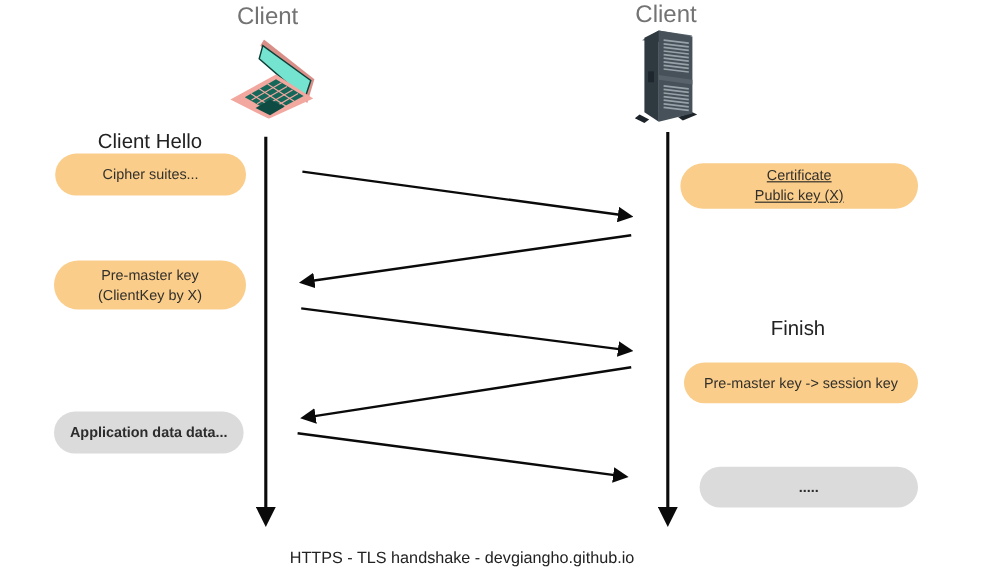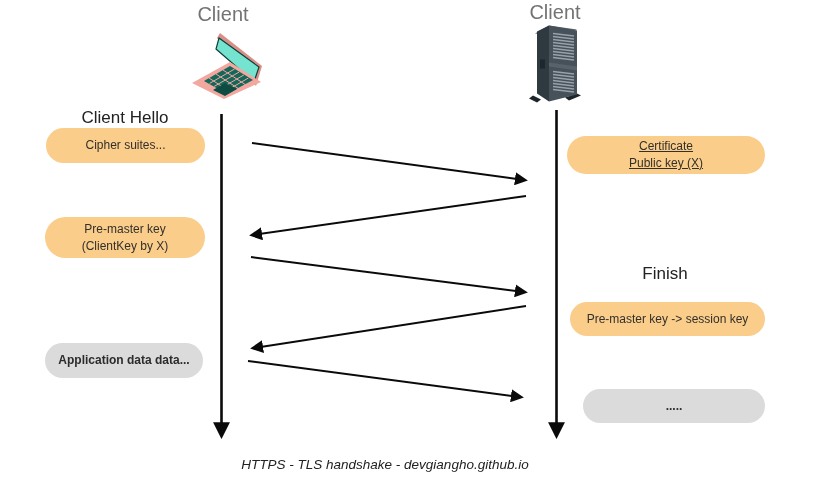--- a/index.html
+++ b/index.html
@@ -50,21 +50,21 @@
   .pill.gray{background:var(--pill-gray);color:#2C2C2C;font-weight:bold;}
   #cipher-suites-pill{left:46px;top:128px;width:159px;height:35px;}
   #premaster-key-pill{left:45px;top:217px;width:160px;height:41px;justify-content:center;}
   #application-data-pill{left:45px;top:343px;width:158px;height:35px;}
   #certificate-pill{left:567px;top:136px;width:198px;height:38px;text-decoration:underline;}
   #session-key-pill{left:570px;top:272px;width:195px;height:34px;margin-top:30px;}
   #dots-pill{left:583px;top:389px;width:182px;height:34px;}
   .caption{
     position:absolute;
     left:185px;top:457px;width:400px;
-    text-align:center;font-size:13.5px;color:#222;font-style:italic;
+    text-align:center;font-size:13.5px;color:#222;
   }
 </style>
 </head>
 <body>
 
 <div class="canvas">
 
   <div class="actor-title" id="client-title">Client</div>
   <div class="actor-title" id="server-title">Client</div>
 

